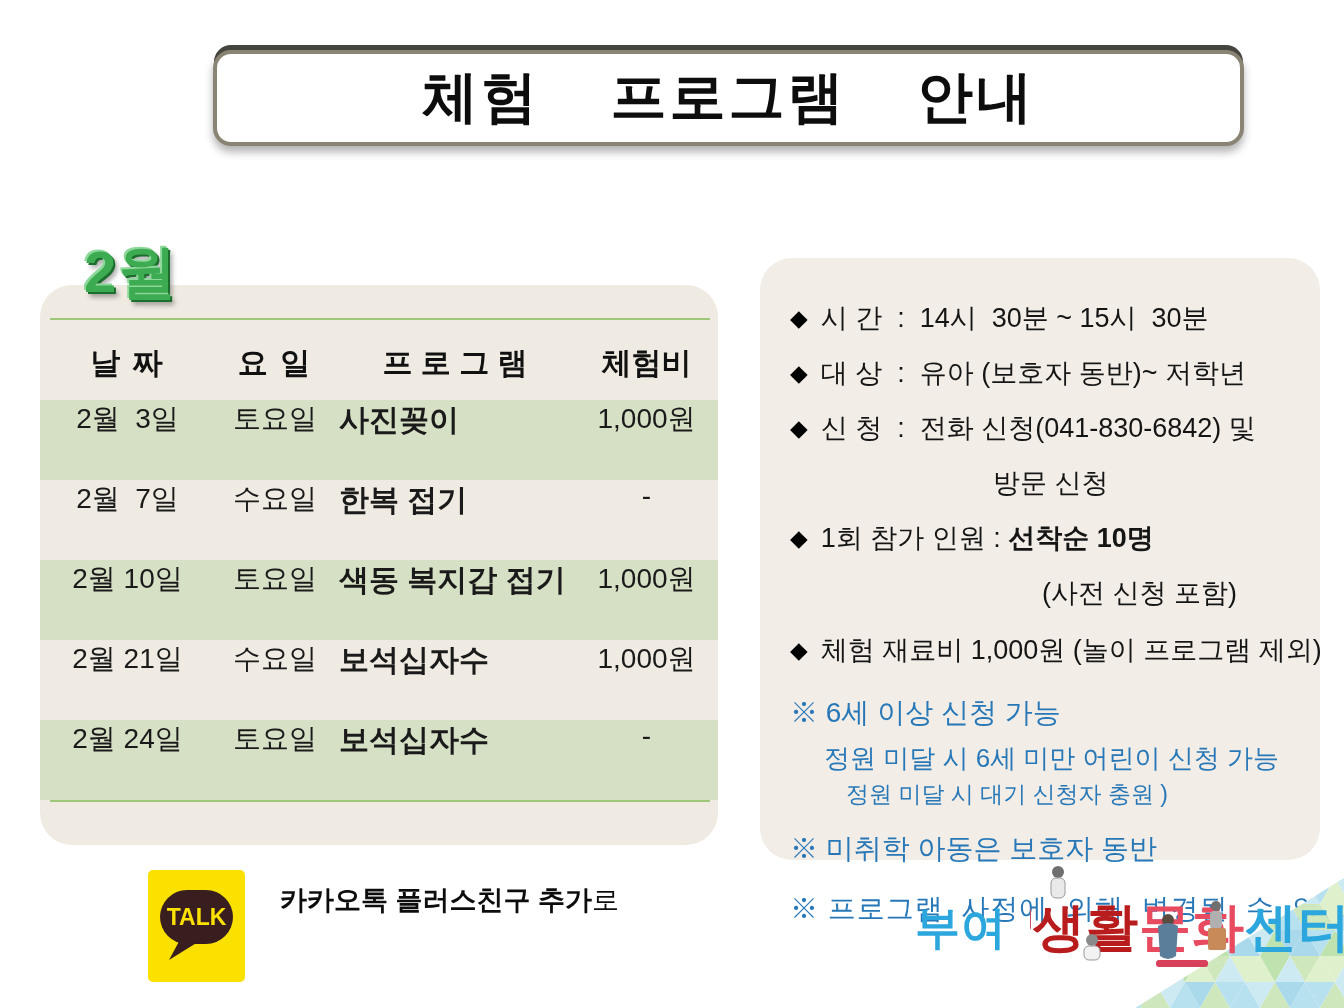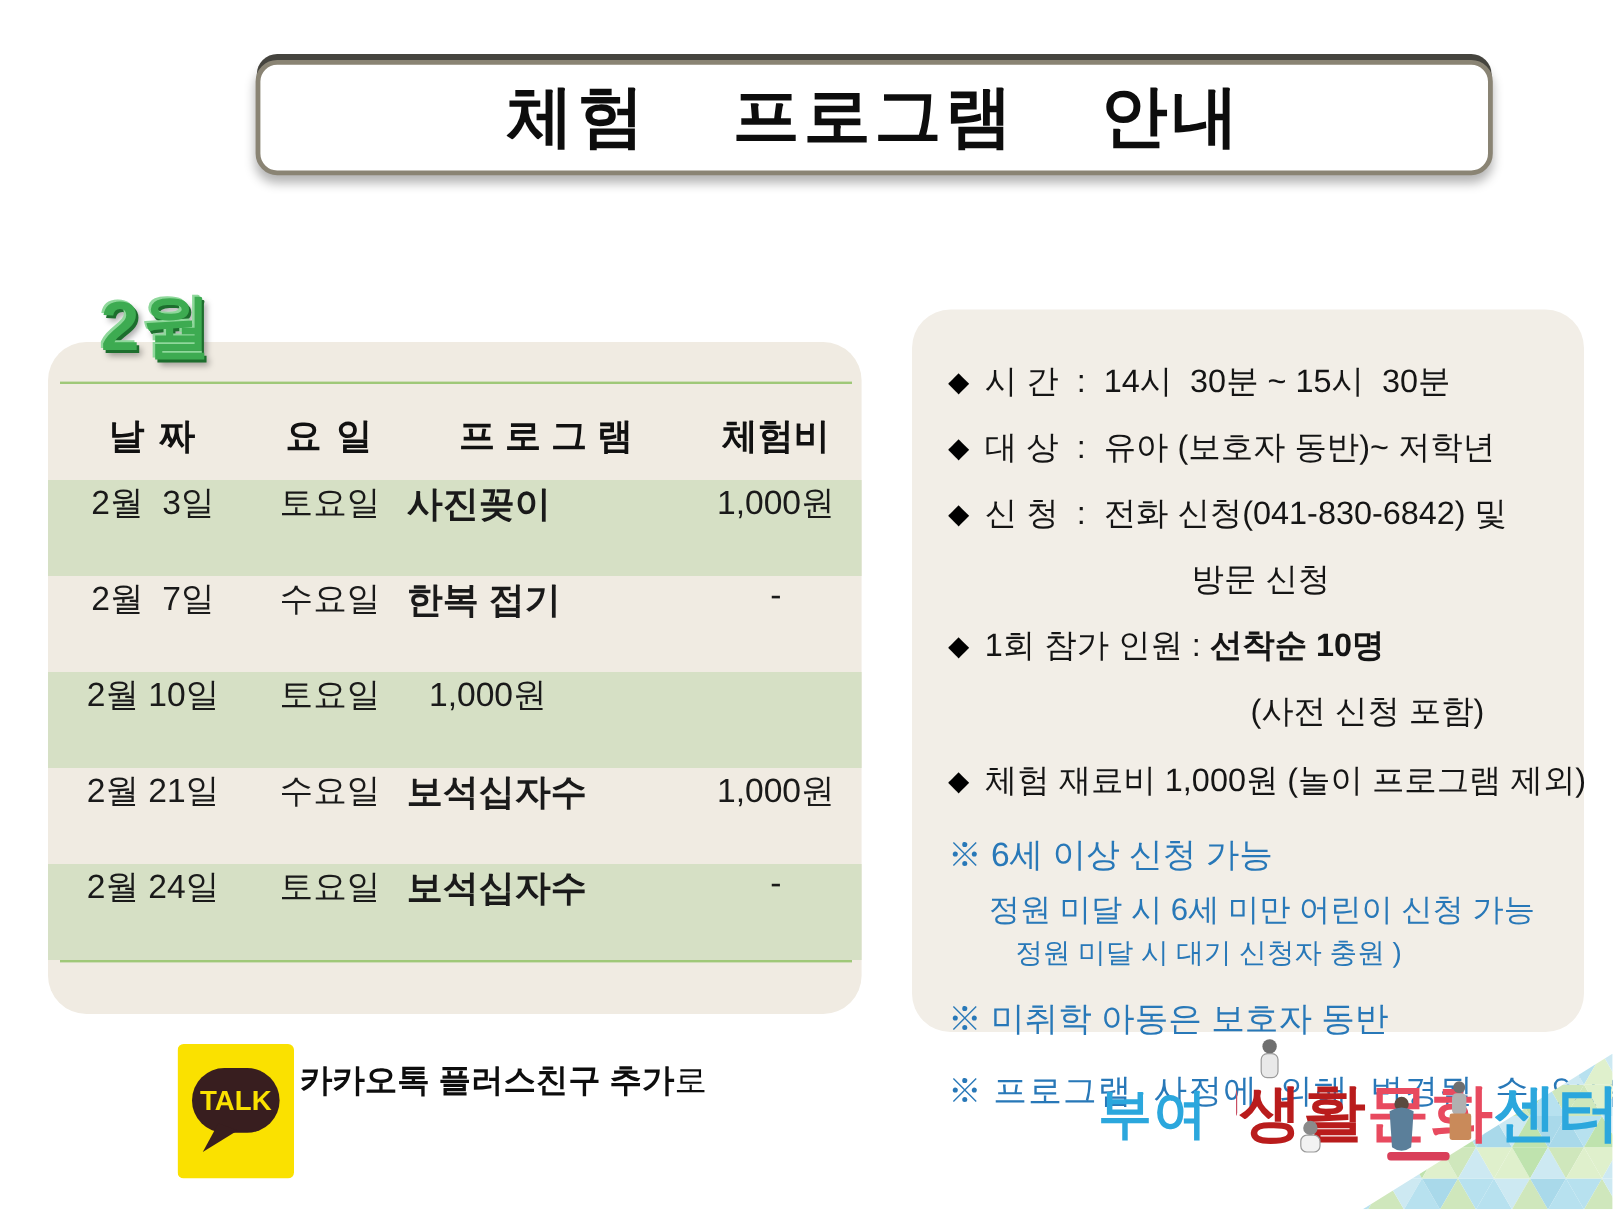--- a/index.html
+++ b/index.html
@@ -69,21 +69,21 @@
   .note { color:#2878b8; white-space:pre; }
   .nl-1 { margin-top:26px; font-size:28px; }
   .nl-2 { margin-top:9px;  font-size:26px; padding-left:34px; }
   .nl-3 { margin-top:5px;  font-size:23px; padding-left:42px; }
   .nl-4 { margin-top:3px;  font-size:23px; padding-left:56px; }
   .nl-5 { margin-top:20px; font-size:28px; }
   .nl-6 { margin-top:22px; font-size:28px; letter-spacing:1px; }
 
   
   .kakao-icon { position:absolute; left:148px; top:870px; width:117px; height:112px; }
-  .kakao-lines { position:absolute; left:250px; top:882px; font-size:27px; line-height:37px; color:#0d0d0d; }
+  .kakao-lines { position:absolute; left:280px; top:882px; font-size:27px; line-height:37px; color:#0d0d0d; }
   .kakao-line1 { font-weight:400; }
   .kakao-line1 .bold-seg { font-weight:700; }
 
   
   .logo {
     position:absolute; left:915px; top:893px; display:flex; align-items:center;
     font-weight:700; letter-spacing:1px; z-index:2; white-space:pre;
   }
   .logo .l-prefix { font-size:45px; margin-right:26px; }
   .logo .l-big    { font-size:52px; }
@@ -120,20 +120,21 @@
       </div>
       <div class="trow">
         <div class="c-date">2월  7일</div>
         <div class="c-day">수요일</div>
         <div class="c-prog">한복 접기</div>
         <div class="c-fee">-</div>
       </div>
       <div class="trow green">
         <div class="c-date">2월 10일</div>
         <div class="c-day">토요일</div>
+        <div class="c-prog">색동 복지갑 접기</div>
         <div class="c-fee">1,000원</div>
       </div>
       <div class="trow">
         <div class="c-date">2월 21일</div>
         <div class="c-day">수요일</div>
         <div class="c-prog">보석십자수</div>
         <div class="c-fee">1,000원</div>
       </div>
       <div class="trow green">
         <div class="c-date">2월 24일</div>

